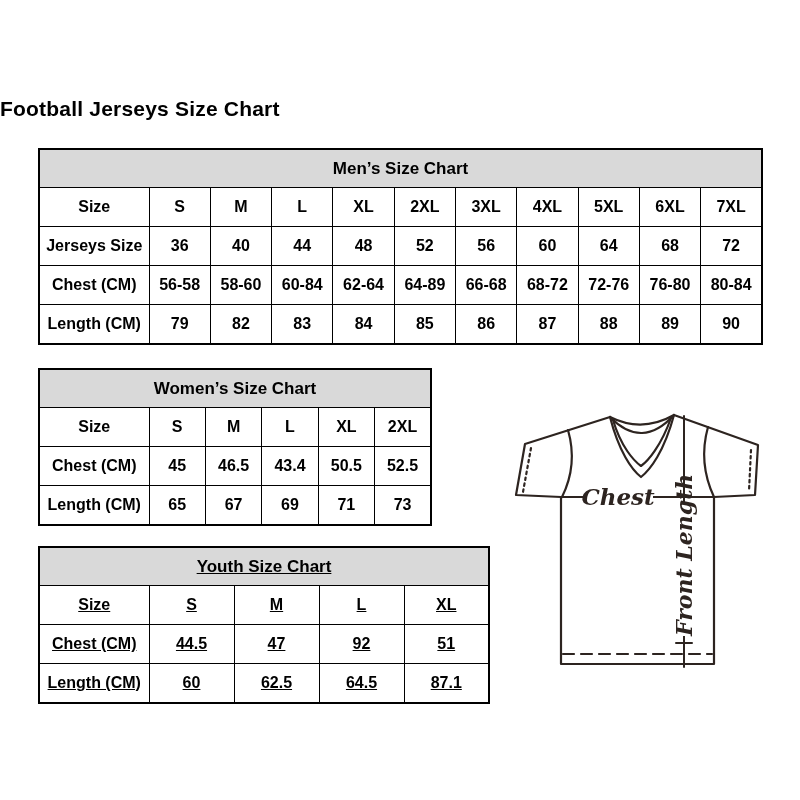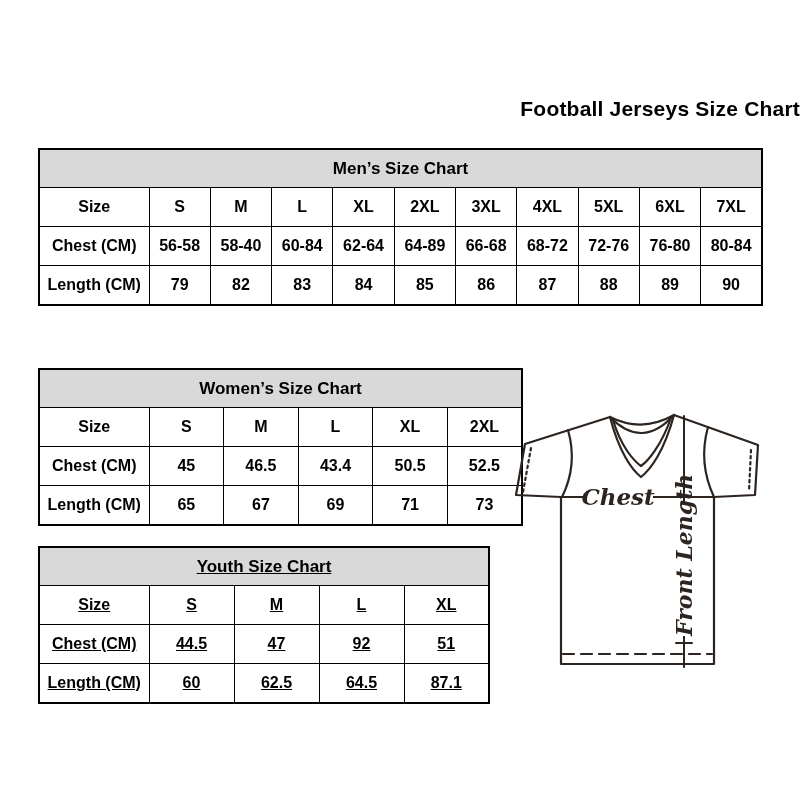--- a/index.html
+++ b/index.html
@@ -1,36 +1,36 @@
 <!DOCTYPE html>
 <html><head>
 <meta charset="utf-8">
 <style>
   html,body{margin:0;padding:0;background:#ffffff;}
   #canvas{
     position:relative;width:800px;height:800px;background:#ffffff;overflow:hidden;
     font-family:"Liberation Sans",sans-serif;color:#000;
   }
   .page-title{
-    position:absolute;top:97px;left:0;width:100%;text-align:right;
+    position:absolute;top:97px;left:0;width:100%;text-align:left;
     font-size:21px;font-weight:bold;letter-spacing:0.2px;
   }
   table.size-table{
     position:absolute;border-collapse:collapse;table-layout:fixed;
     border:2.5px solid #000;background:#fff;
   }
   table.size-table td{
     border:1.5px solid #000;text-align:center;vertical-align:middle;
     font-size:16px;font-weight:bold;height:38px;padding:0;overflow:hidden;white-space:nowrap;
   }
   table.size-table td.sec{
     background:#d9d9d9;font-size:17px;height:37px;border-bottom:1.5px solid #000;
   }
   #mens-table{left:38px;top:148px;width:725px;}
-  #womens-table{left:38px;top:368px;width:485px;}
+  #womens-table{left:38px;top:368px;width:394px;}
   #youth-table{left:38px;top:546px;width:452px;text-decoration:underline;}
   #jersey{position:absolute;left:505px;top:405px;}
 </style>
 </head>
 <body>
 
 <div id="canvas">
 
   <div class="page-title">Football Jerseys Size Chart</div>
 
@@ -59,23 +59,36 @@
           <td>L</td>
           <td>XL</td>
           <td>2XL</td>
           <td>3XL</td>
           <td>4XL</td>
           <td>5XL</td>
           <td>6XL</td>
           <td>7XL</td>
         </tr>
         <tr>
+          <td>Jerseys Size</td>
+          <td>36</td>
+          <td>40</td>
+          <td>44</td>
+          <td>48</td>
+          <td>52</td>
+          <td>56</td>
+          <td>60</td>
+          <td>64</td>
+          <td>68</td>
+          <td>72</td>
+        </tr>
+        <tr>
           <td>Chest (CM)</td>
           <td>56-58</td>
-          <td>58-40</td>
+          <td>58-60</td>
           <td>60-84</td>
           <td>62-64</td>
           <td>64-89</td>
           <td>66-68</td>
           <td>68-72</td>
           <td>72-76</td>
           <td>76-80</td>
           <td>80-84</td>
         </tr>
         <tr>

